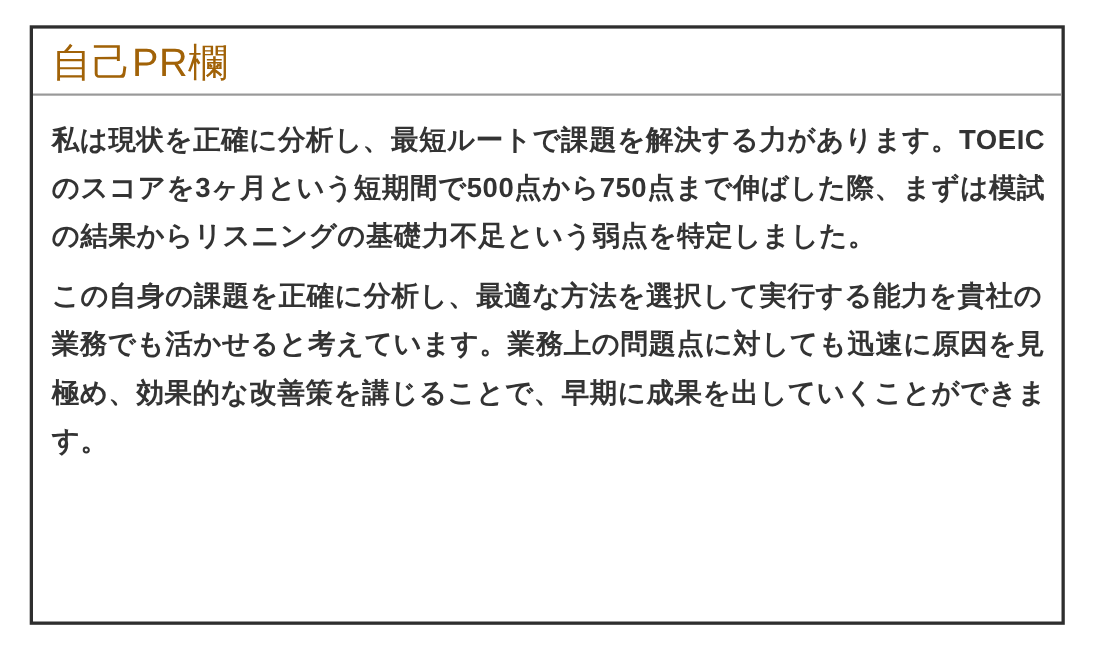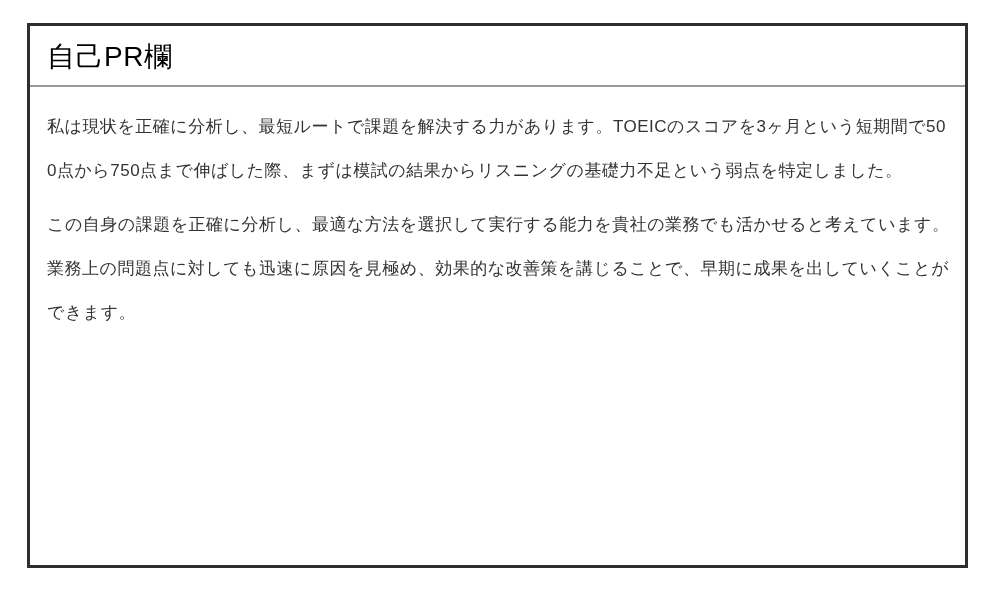--- a/index.html
+++ b/index.html
@@ -19,36 +19,37 @@
     left: 27px;
     top: 23px;
     width: 941px;
     height: 545px;
     box-sizing: border-box;
     border: 3px solid #2e2e2e;
     background: #ffffff;
   }
   .pr-header {
     padding: 14px 17px 12px 17px;
-    font-size: 28px;
+    font-size: 36px;
     line-height: 33px;
-    color: #000000;
+    color: #a16207;
     letter-spacing: 0.5px;
   }
   .pr-divider {
     height: 2px;
     background: #999999;
     width: 100%;
   }
   .pr-body {
     padding: 18px 10px 18px 17px;
-    font-size: 17px;
+    font-size: 25px;
     line-height: 44px;
     color: #333333;
     letter-spacing: 0.5px;
+    font-weight: bold;
   }
   .pr-body p {
     margin: 0 0 10px 0;
     text-align: left;
     word-break: break-all;
   }
   .pr-body p:last-child {
     margin-bottom: 12px;
   }
 </style>

